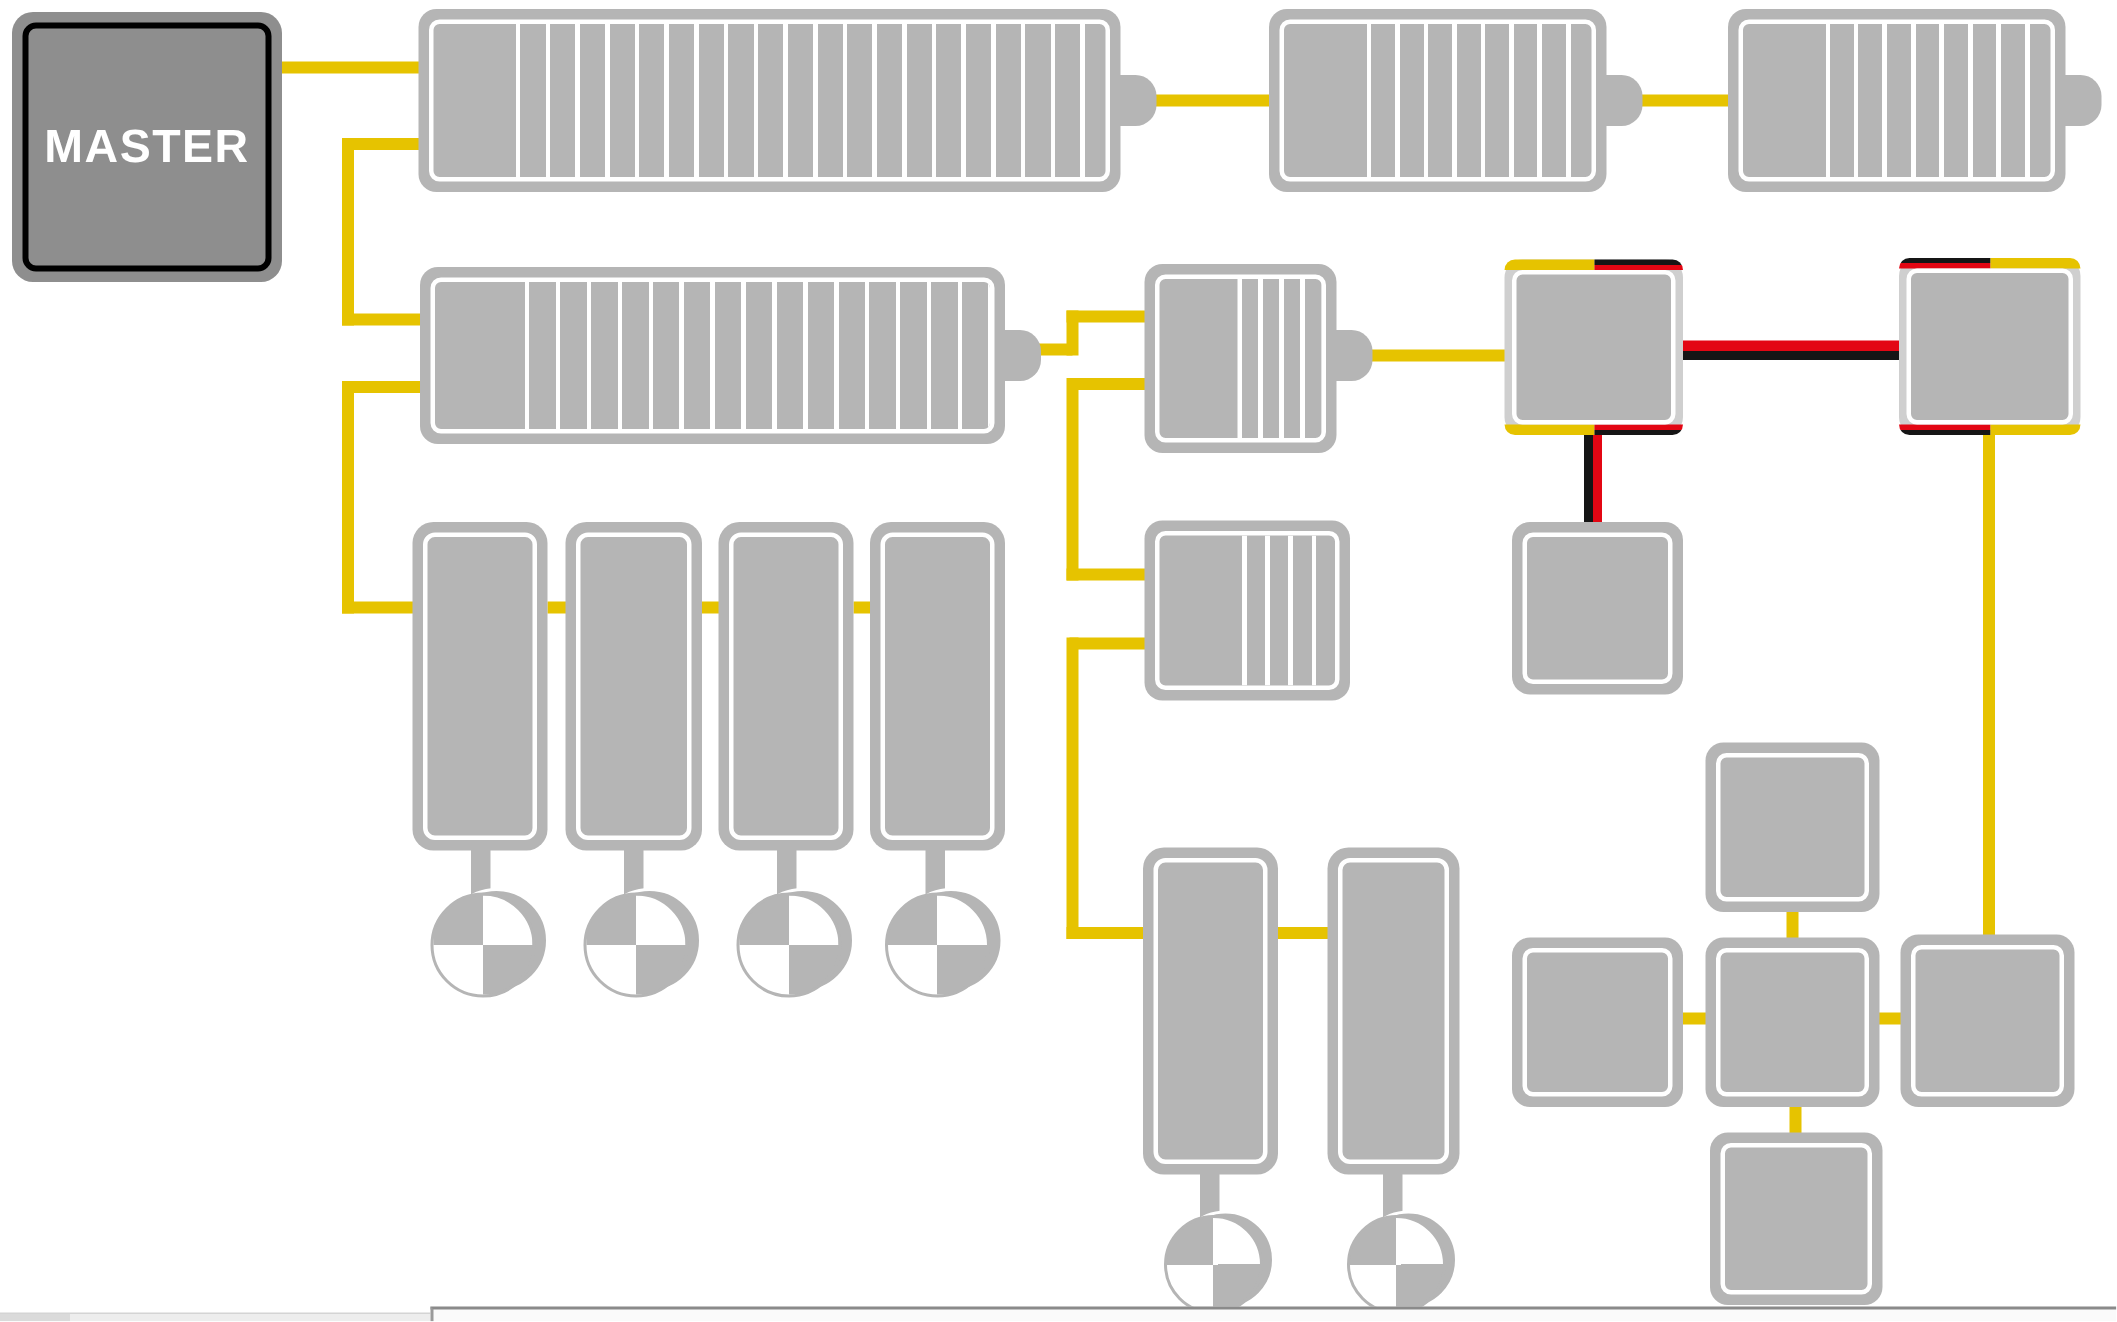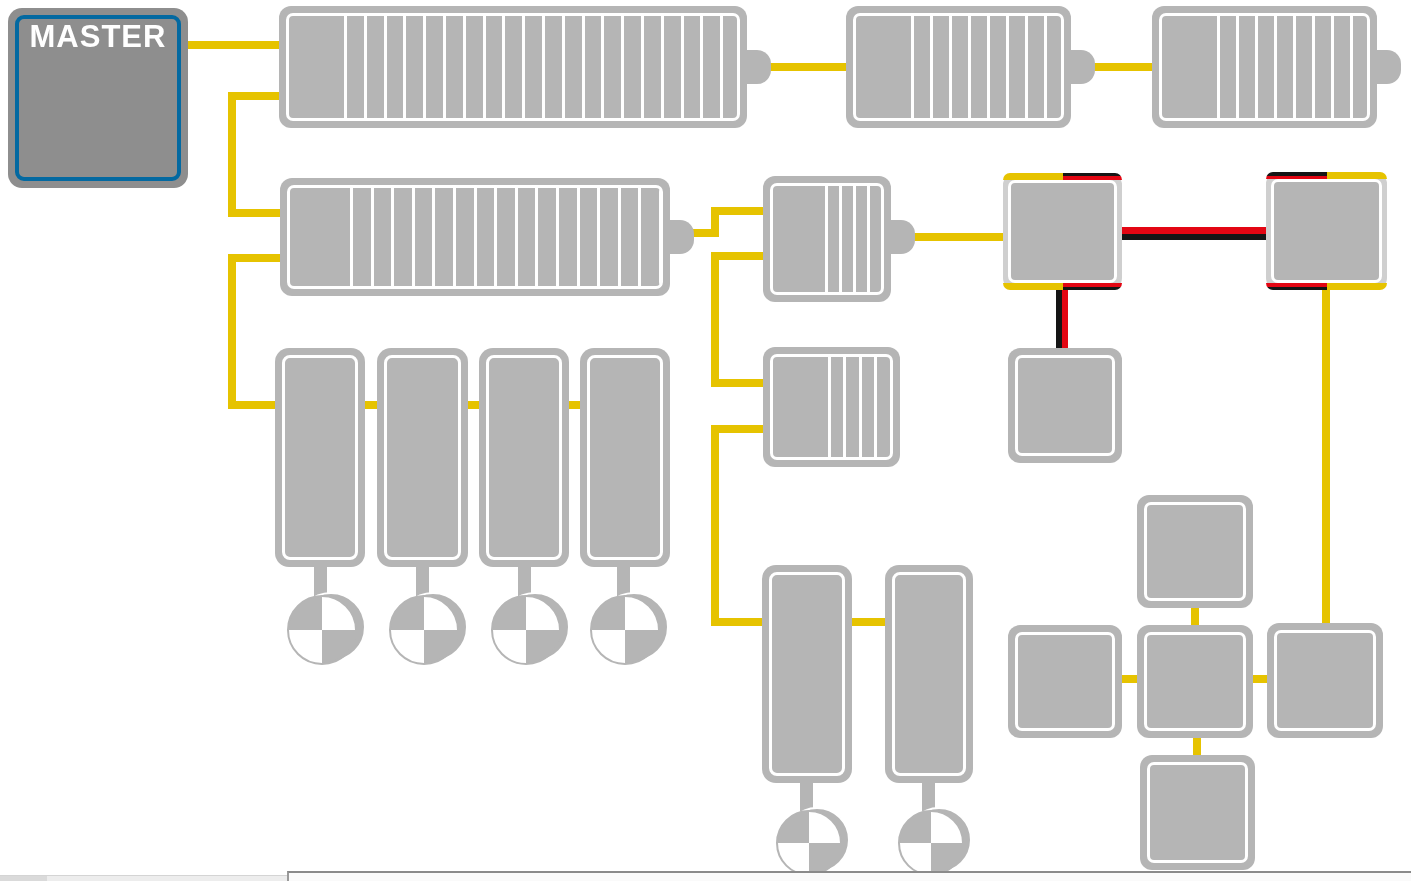--- a/index.html
+++ b/index.html
@@ -7,22 +7,22 @@
          font-family:"Liberation Sans", sans-serif;}
   
   .node{position:absolute;background:#b5b5b5;border-radius:12px;}
   .node .inner{position:absolute;inset:7px;background:#b5b5b5;border:3px solid #fff;border-radius:7px;overflow:hidden;}
   
   .segs{position:absolute;top:0;bottom:0;right:0;}
   
   .nub{position:absolute;width:26px;height:34px;background:#b5b5b5;border-radius:0 14px 14px 0;}
   
   #master{position:absolute;left:8px;top:8px;width:180px;height:180px;background:#8e8e8e;border-radius:14px;}
-  #master .inner{position:absolute;inset:7px;background:#8e8e8e;border:4px solid #0369a1;border-radius:9px;
-                 display:flex;align-items:flex-start;justify-content:center;}
+  #master .inner{position:absolute;inset:7px;background:#8e8e8e;border:4px solid #000000;border-radius:9px;
+                 display:flex;align-items:center;justify-content:center;}
   #master .label{color:#fff;font-weight:bold;font-size:31px;letter-spacing:1px;}
   
   .wire-y,.wire-r,.wire-k{position:absolute;}
   .wire-y{background:#e6c300;}
   .wire-r{background:#e30613;}
   .wire-k{background:#151515;}
   
   .hcnode{position:absolute;background:#cfcfcf;border-radius:12px;}
   .hcnode .bar{position:absolute;width:50%;height:7px;}
   .hcnode .tl{left:0;top:0;border-top-left-radius:12px;}

